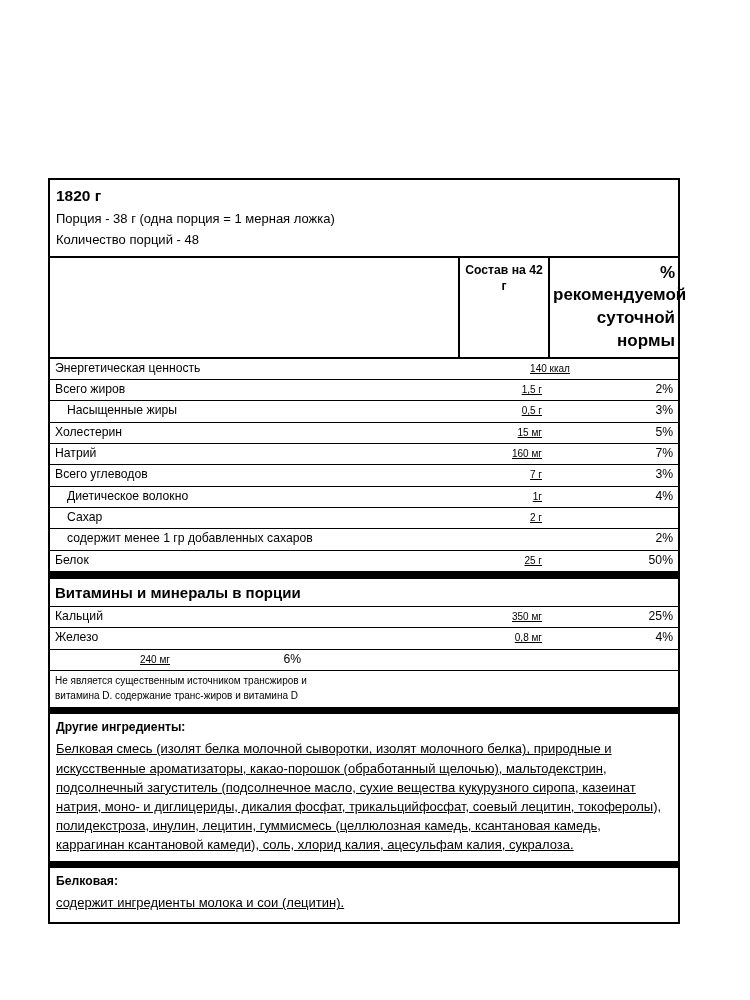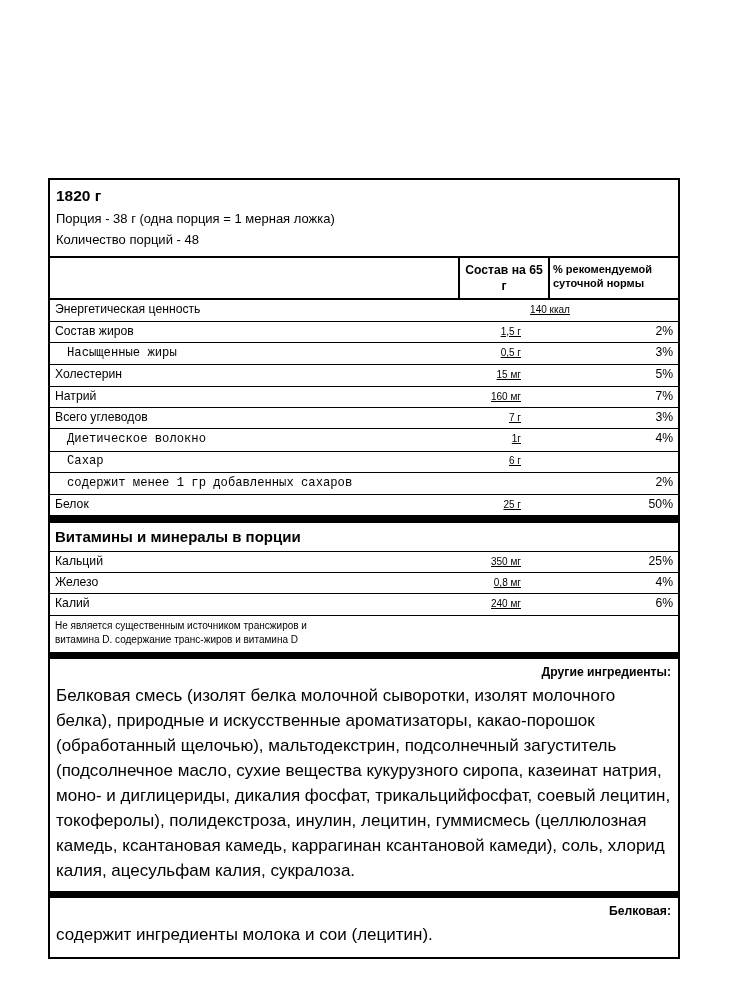--- a/index.html
+++ b/index.html
@@ -60,45 +60,44 @@
     font-size: 12.2px;
     font-weight: bold;
     line-height: 1.34;
     text-align: center;
     padding: 4px 3px 4px 3px;
   }
   .colhead .ch-dv {
     width: 128px;
     flex: 0 0 128px;
     box-sizing: border-box;
-    font-size: 11px;
+    font-size: 17px;
     font-weight: bold;
     line-height: 1.34;
-    text-align: left;
+    text-align: right;
     padding: 4px 3px 4px 3px;
   }
 
   
   .nrow {
     display: flex;
     align-items: baseline;
     border-bottom: 1.4px solid #000;
     min-height: 20px;
     box-sizing: border-box;
     padding: 1px 0 2px 0;
-    gap: 21px;
   }
   .nrow .n-name {
     flex: 1 1 auto;
     font-size: 12.2px;
     line-height: 1.42;
     padding-left: 5px;
     white-space: nowrap;
   }
-  .nrow.indent .n-name { padding-left: 17px; font-family: Liberation Mono, monospace; }
+  .nrow.indent .n-name { padding-left: 17px; }
 
   .nrow .n-amount {
     width: 128px;
     flex: 0 0 128px;
     box-sizing: border-box;
     font-size: 10px;
     line-height: 1.42;
     text-align: right;
     padding-right: 8px;
     white-space: nowrap;
@@ -149,53 +148,53 @@
 
   
   .textblock {
     padding: 4px 7px 7px 6px;
   }
   .textblock .tb-title {
     font-size: 12.2px;
     font-weight: bold;
     line-height: 1.5;
     margin-bottom: 3px;
-    text-align: right;
   }
   .textblock .tb-body {
-    font-size: 17px;
+    font-size: 13px;
     line-height: 1.47;
     text-align: left;
+    text-decoration: underline;
   }
   .textblock.allergens { padding-bottom: 9px; }
 </style>
 </head>
 <body>
 
 <div id="label-root">
 
   <div class="head-block">
     <div class="net-weight">1820 г</div>
     <div class="serving-line">Порция - 38 г (одна порция = 1 мерная ложка)</div>
     <div class="serving-line">Количество порций - 48</div>
   </div>
 
   <div class="colhead">
     <div class="ch-blank"></div>
-    <div class="ch-amount">Состав на 65 г</div>
+    <div class="ch-amount">Состав на 42 г</div>
     <div class="ch-dv">% рекомендуемой суточной нормы</div>
   </div>
 
   <div id="nutrient-rows">
       <div class="nrow calories">
         <div class="n-name">Энергетическая ценность</div>
         <div class="n-amount">140 ккал</div>
       </div>
       <div class="nrow">
-        <div class="n-name">Состав жиров</div>
+        <div class="n-name">Всего жиров</div>
         <div class="n-amount">1,5 г</div>
         <div class="n-dv">2%</div>
       </div>
       <div class="nrow indent">
         <div class="n-name">Насыщенные жиры</div>
         <div class="n-amount">0,5 г</div>
         <div class="n-dv">3%</div>
       </div>
       <div class="nrow">
         <div class="n-name">Холестерин</div>
@@ -212,21 +211,21 @@
         <div class="n-amount">7 г</div>
         <div class="n-dv">3%</div>
       </div>
       <div class="nrow indent">
         <div class="n-name">Диетическое волокно</div>
         <div class="n-amount">1г</div>
         <div class="n-dv">4%</div>
       </div>
       <div class="nrow indent">
         <div class="n-name">Сахар</div>
-        <div class="n-amount">6 г</div>
+        <div class="n-amount">2 г</div>
         <div class="n-dv"></div>
       </div>
       <div class="nrow indent">
         <div class="n-name">содержит менее 1 гр добавленных сахаров</div>
         <div class="n-amount"></div>
         <div class="n-dv">2%</div>
       </div>
       <div class="nrow">
         <div class="n-name">Белок</div>
         <div class="n-amount">25 г</div>
@@ -243,21 +242,20 @@
         <div class="n-name">Кальций</div>
         <div class="n-amount">350 мг</div>
         <div class="n-dv">25%</div>
       </div>
       <div class="nrow">
         <div class="n-name">Железо</div>
         <div class="n-amount">0,8 мг</div>
         <div class="n-dv">4%</div>
       </div>
       <div class="nrow">
-        <div class="n-name">Калий</div>
         <div class="n-amount">240 мг</div>
         <div class="n-dv">6%</div>
       </div>
     </div>
 
   <div class="footnote">
     <div class="fn-line">Не является существенным источником трансжиров и</div>
     <div class="fn-line">витамина D. содержание транс-жиров и витамина D</div>
   </div>
 

